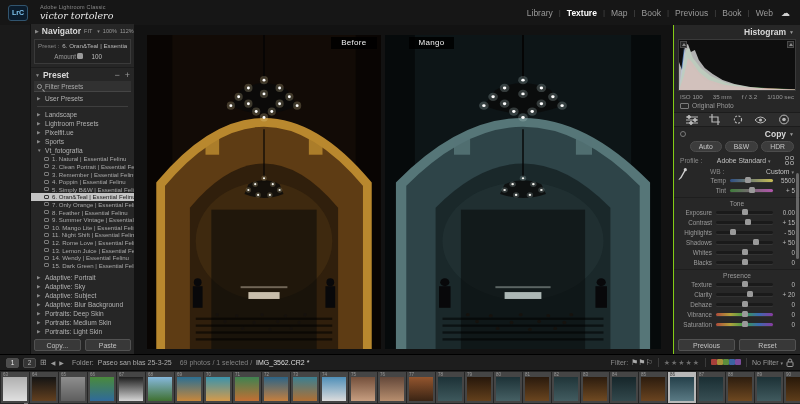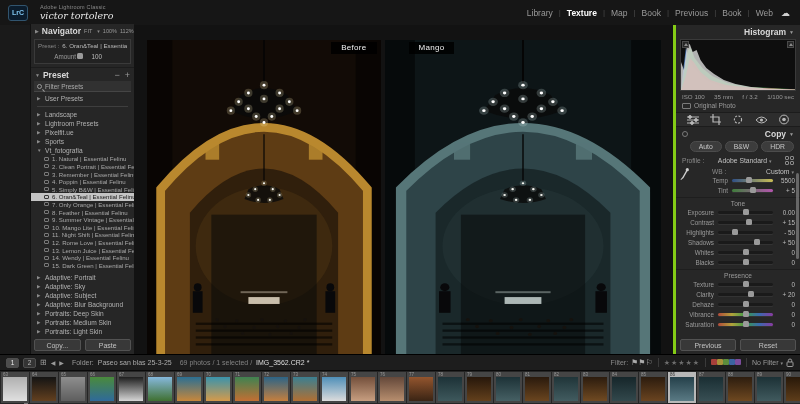--- a/index.html
+++ b/index.html
@@ -52,31 +52,31 @@
   .prow.item { height:7.6px; padding-left:13px; }
   .prow.item .pbox { width:5px; height:4px; border:1px solid #7a7a7a; border-radius:1px; flex:none; }
   .prow.item .lbl { font-size:6.1px; color:#a9a9a9; }
   .prow.item.sel { background:#c4c4c4; }
   .prow.item.sel .lbl { color:#161616; }
   .prow.item.sel .pbox { border-color:#3a3a3a; }
   .btnrow { flex:none; display:flex; gap:4px; padding:3px 3px; margin-top:auto; }
   .pbtn { flex:1; height:12px; background:#383838; border:1px solid #525252; border-radius:2px; color:#c2c2c2; font-size:7px; display:flex; align-items:center; justify-content:center; }
 
   
-  #center { flex:1; background:#121212; display:flex; justify-content:center; align-items:flex-end; gap:4px; padding-top:10px; min-width:0; }
+  #center { flex:1; background:#121212; display:flex; justify-content:center; align-items:flex-start; gap:4px; padding-top:10px; min-width:0; }
   .photo { position:relative; height:314px; flex:none; background:#0a0a0a; }
   #before-photo { width:234px; }
   #after-photo { width:276px; }
   .photo svg { width:100%; height:100%; display:block; }
   .ba-label { position:absolute; top:2px; background:rgba(0,0,0,.85); color:#f0f0f0; font-size:8px; padding:1px 10px 2px 10px; letter-spacing:.3px; }
   #before-label { right:4px; }
   #after-label { left:24px; }
 
   
-  #right { width:127px; flex:none; background:#272727; border-left:3px solid #84cc16; display:flex; flex-direction:column; overflow:hidden; position:relative; }
+  #right { width:127px; flex:none; background:#272727; border-left:1px solid #84cc16; display:flex; flex-direction:column; overflow:hidden; position:relative; }
   .rp-header { height:13px; flex:none; display:flex; align-items:center; padding:0 6px; gap:3px; }
   .rp-header .title { margin-left:auto; font-size:8.5px; font-weight:bold; color:#d8d8d8; }
   .rp-header .tri { color:#9a9a9a; font-size:5px; }
   #hist-box { margin:1px 4px 2px 4px; height:52px; flex:none; background:#0e0e0e; border:1px solid #3a3a3a; position:relative; }
   #hist-box svg { width:100%; height:100%; display:block; }
   .clip-btn { position:absolute; top:1px; width:7px; height:7px; background:#262626; border:1px solid #4a4a4a; display:flex; align-items:center; justify-content:center; }
   .clip-btn span { width:0; height:0; border-left:2.5px solid transparent; border-right:2.5px solid transparent; border-bottom:3.5px solid #8a8a8a; }
   #clip-l { left:1px; } #clip-r { right:1px; }
   #exif-row { display:flex; justify-content:space-between; padding:0 6px; font-size:6.2px; color:#9a9a9a; flex:none; }
   #orig-row { display:flex; align-items:center; gap:3px; padding:2px 6px 2px 6px; flex:none; }

